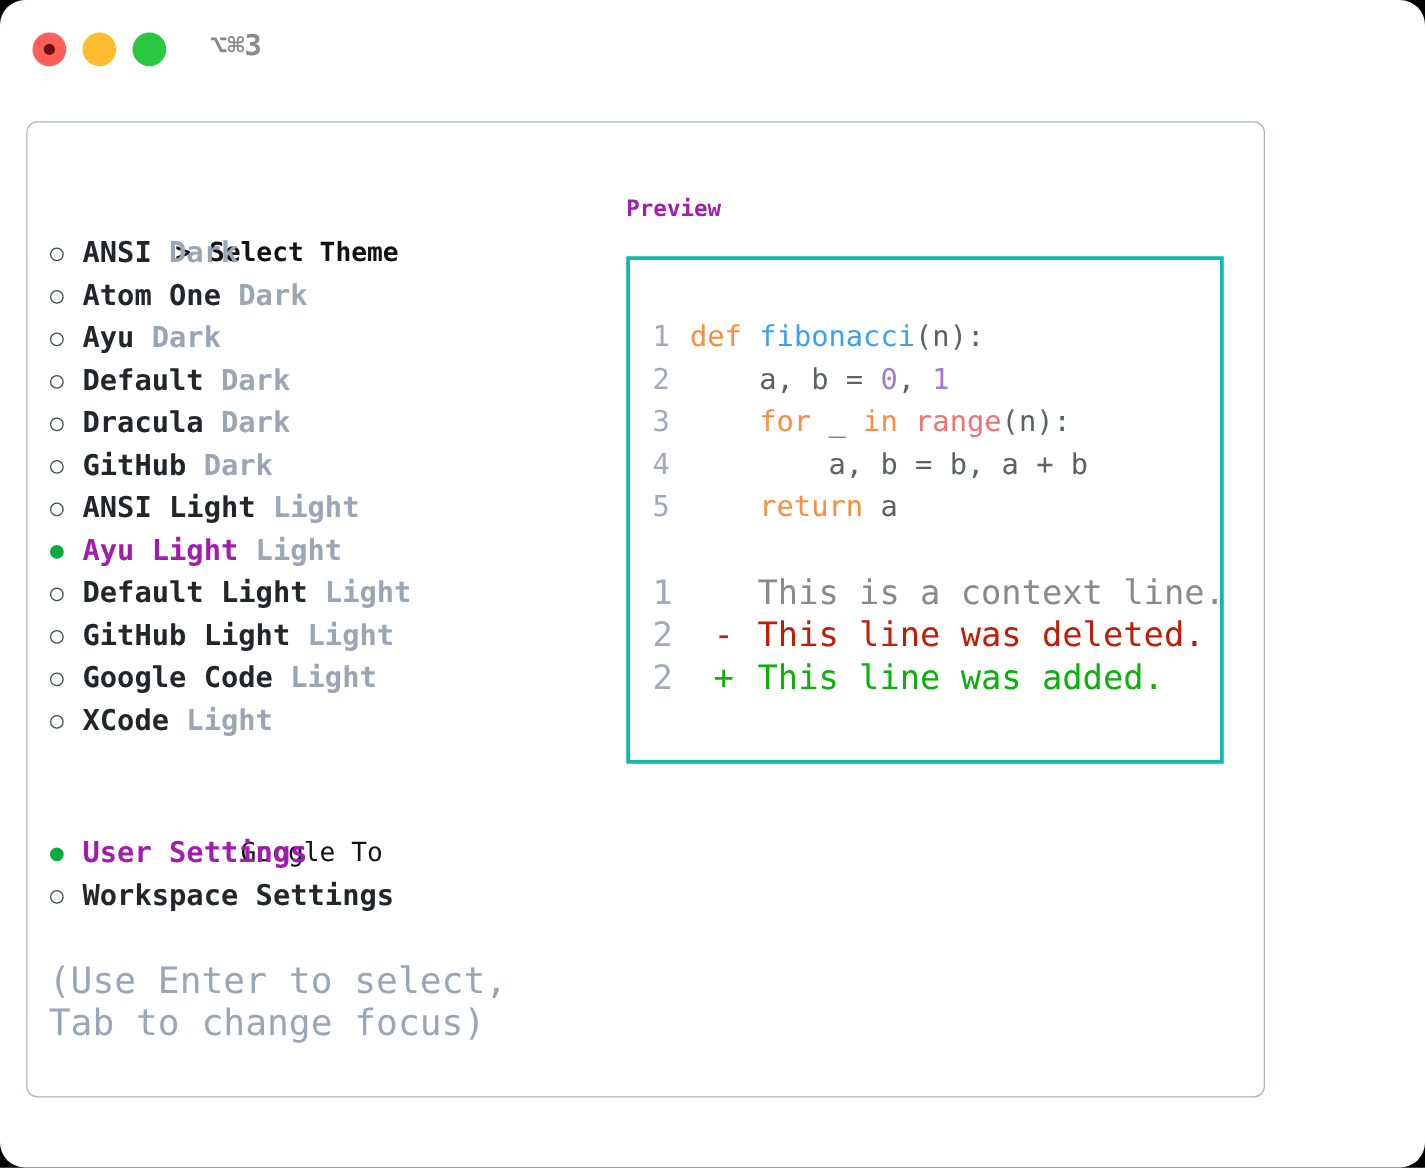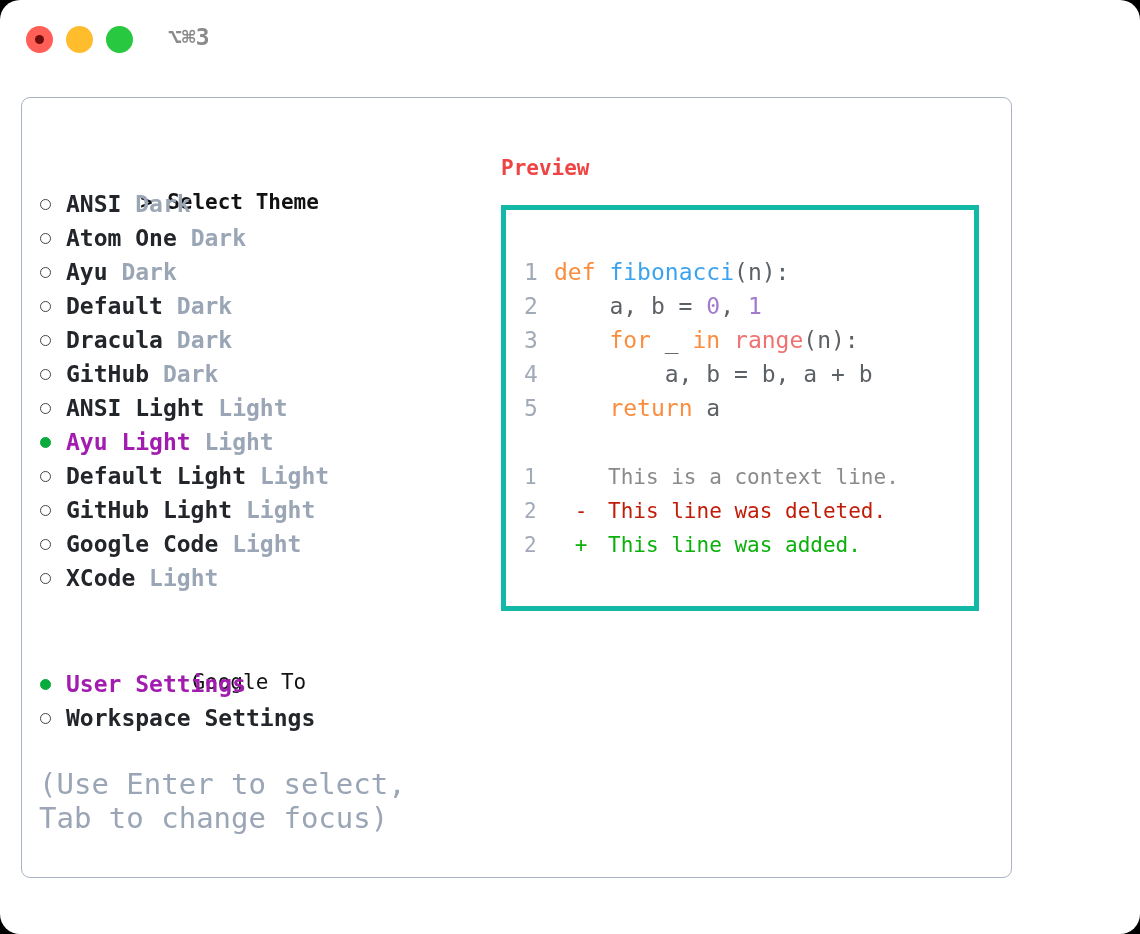--- a/index.html
+++ b/index.html
@@ -152,31 +152,31 @@
   }
 
   
   #right-col {
     position: absolute;
     left: 479px;
     top: 53px;
     width: 490px;
   }
   #preview-title {
-    font-size: 21px;
-    font-weight: bold;
-    color: #ef4444;
+    font-size: 18px;
+    font-weight: bold;
+    color: #a21caf;
     line-height: 34px;
     white-space: pre;
   }
   #preview-box {
     margin-top: 20px;
     width: 478px;
     height: 406px;
-    border: 5px solid #14b8a6;
+    border: 3px solid #14b8a6;
     box-sizing: border-box;
     background: #ffffff;
     position: relative;
   }
   #code-area {
     position: absolute;
     left: 18px;
     top: 45px;
     right: 6px;
   }
@@ -199,21 +199,21 @@
 
   #diff-area {
     position: absolute;
     left: 18px;
     top: 250px;
     right: 6px;
   }
   .diff-line {
     height: 34px;
     line-height: 34px;
-    font-size: 21px;
+    font-size: 27px;
     white-space: pre;
   }
   .dmark { display: inline-block; width: 54px; text-align: center; }
   .diff-ctx  .dtext { color: #8a8a8a; }
   .diff-ctx  .dmark { color: transparent; }
   .diff-del  .dtext, .diff-del .dmark { color: #c21b08; }
   .diff-add  .dtext, .diff-add .dmark { color: #0bb00b; }
 </style>
 </head>
 <body>

